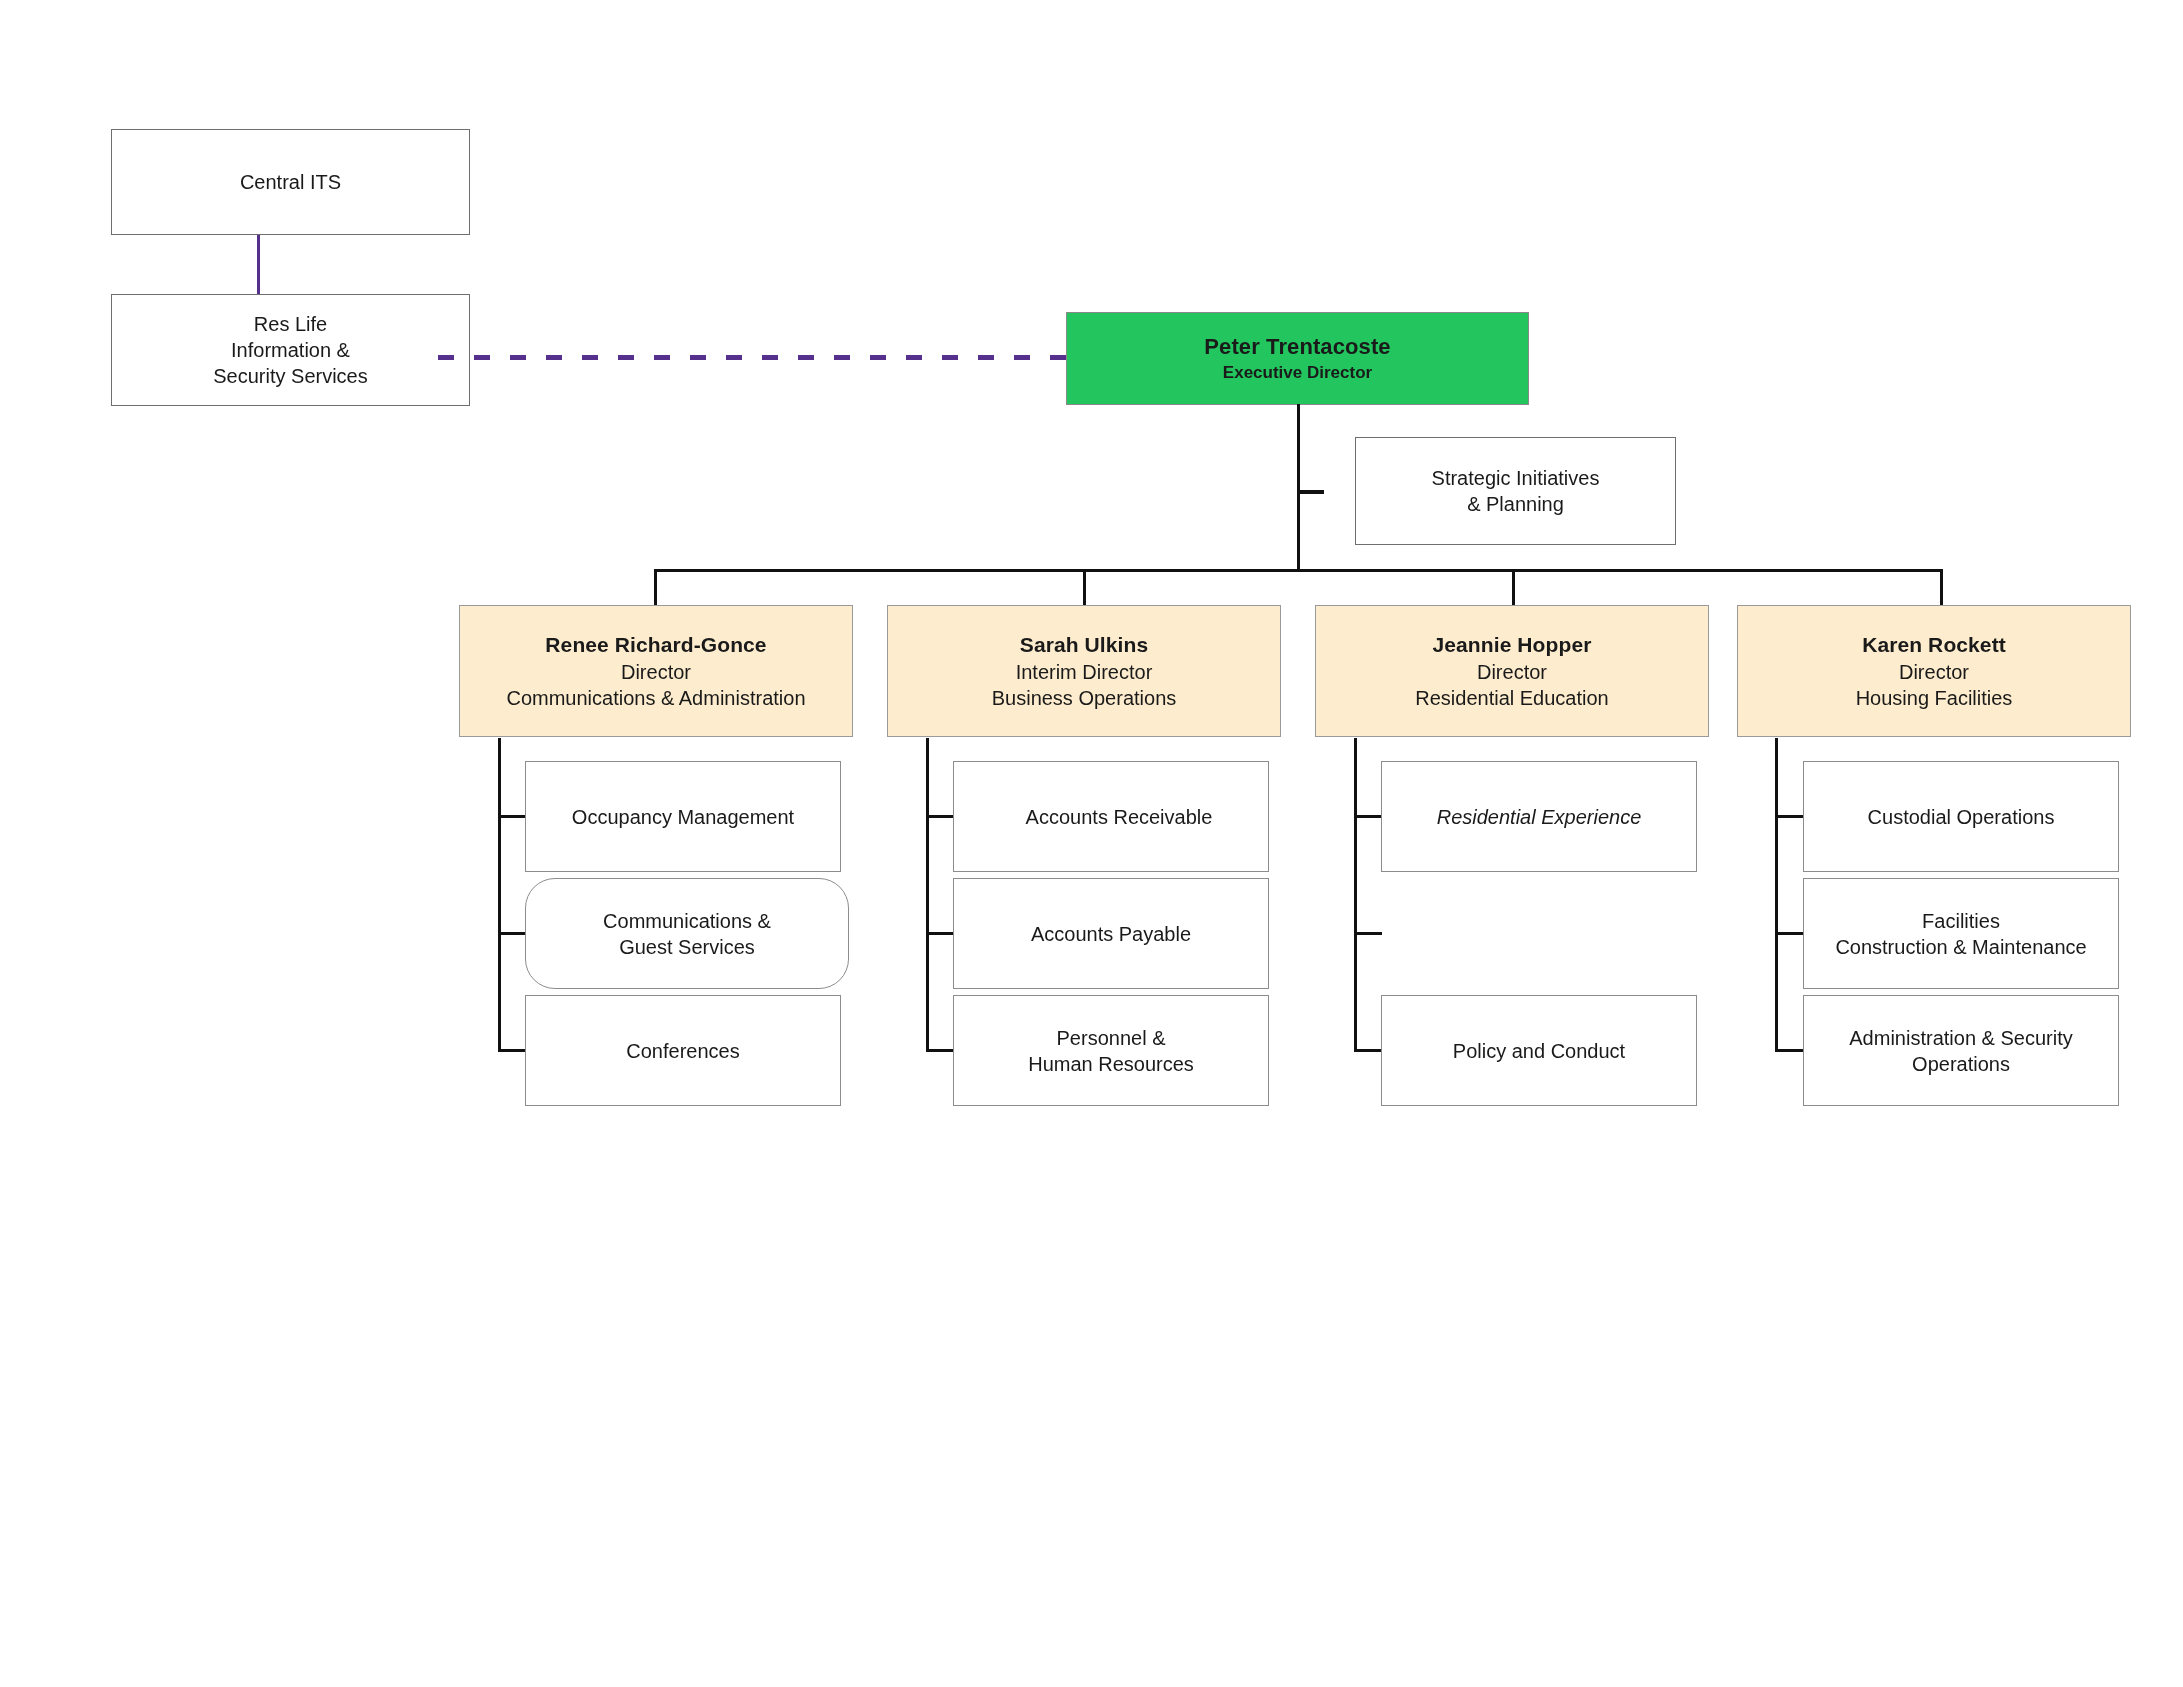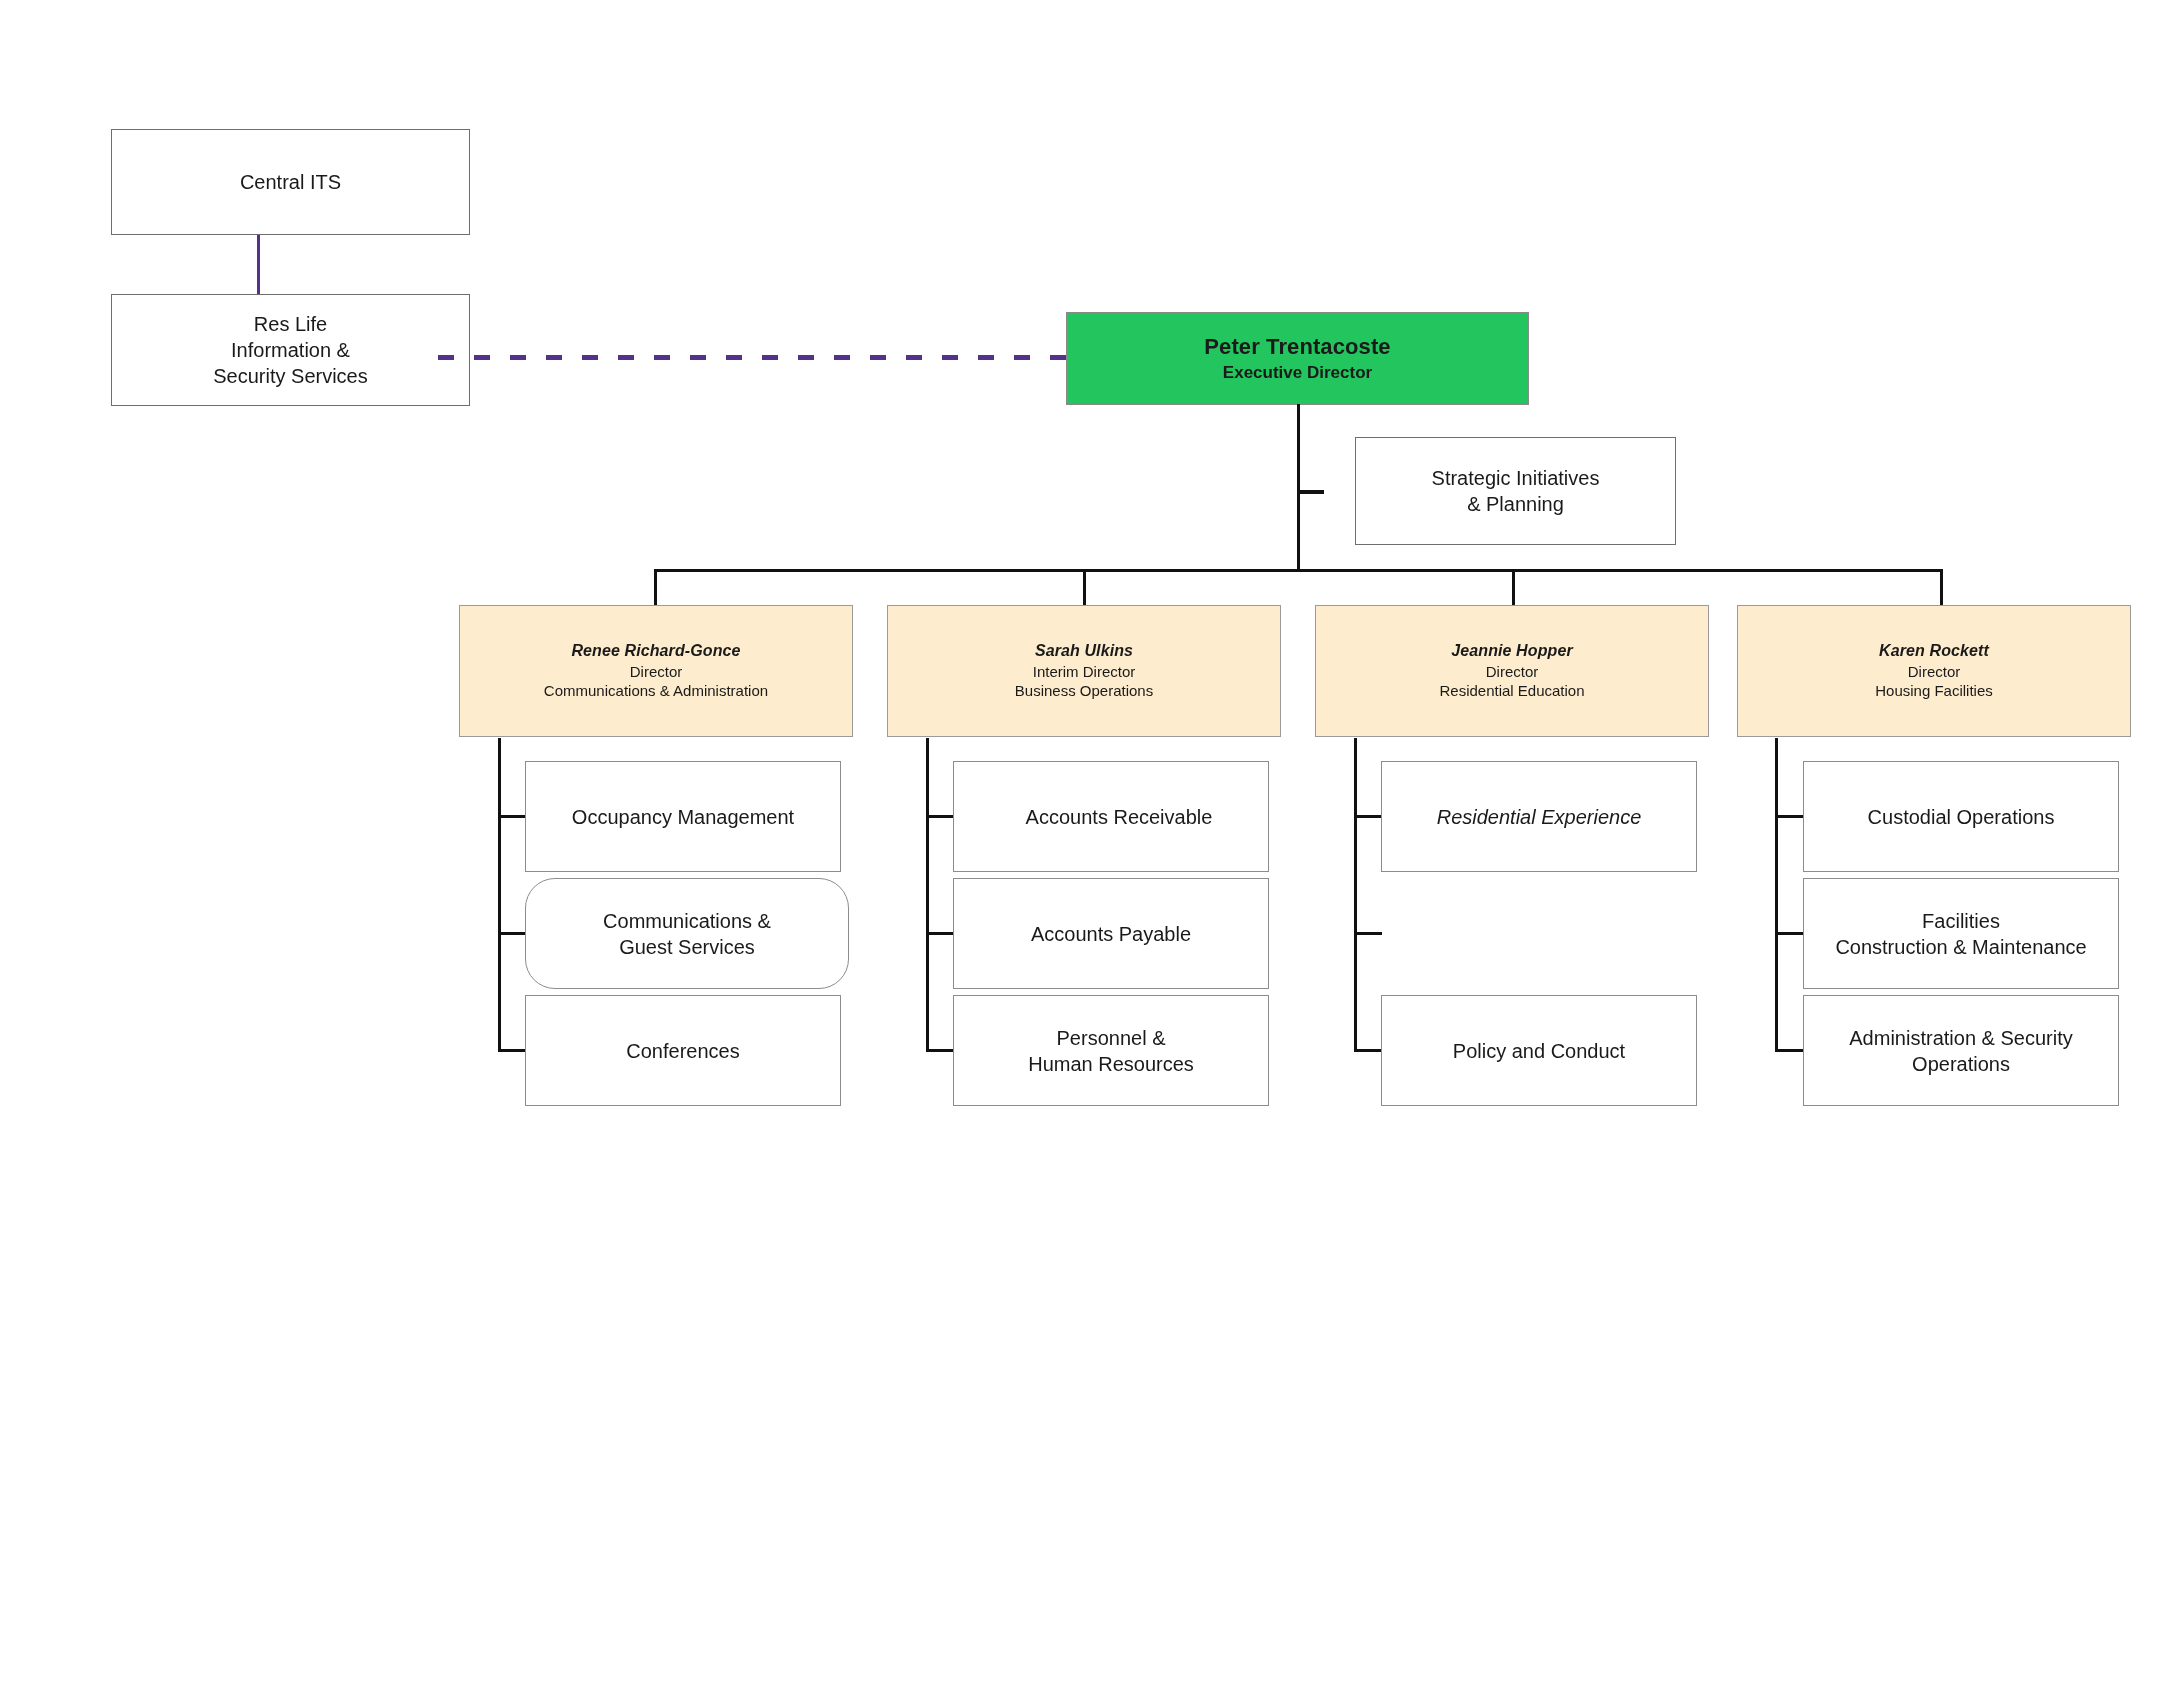--- a/index.html
+++ b/index.html
@@ -58,23 +58,23 @@
     border: 1.3px solid #8a8a8a;
   }
   .node.exec .nm { font-size: 22px; }
   .node.exec .ttl { font-size: 17px; font-weight: bold; }
 
   
   .node.dir {
     background: #fdeccd;
     border: 1.3px solid #9a9a9a;
   }
-  .node.dir .nm { font-size: 16px; font-style: italic; }
+  .node.dir .nm { font-size: 21px; }
   .node.dir .ttl,
-  .node.dir .unit { font-size: 15px; }
+  .node.dir .unit { font-size: 20px; }
 
   
   .node.sub {
     background: #ffffff;
     border: 1.3px solid #8c8c8c;
   }
   .node.sub .ln { font-size: 20px; }
 
   
   .conn {

